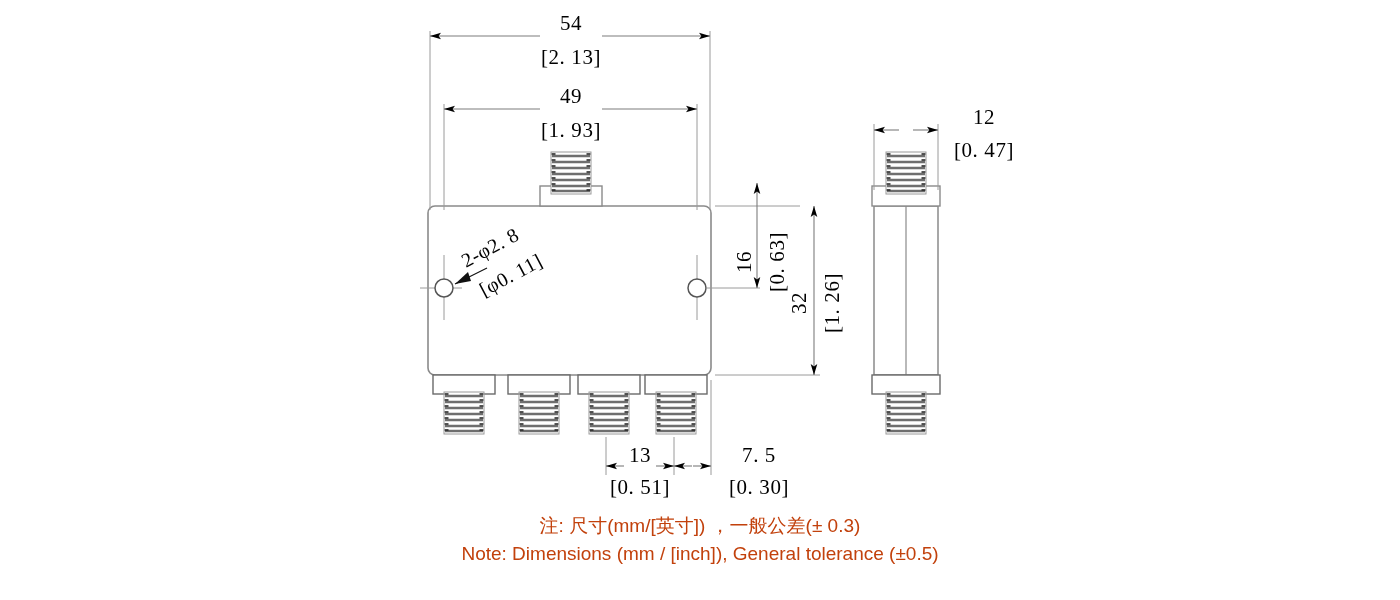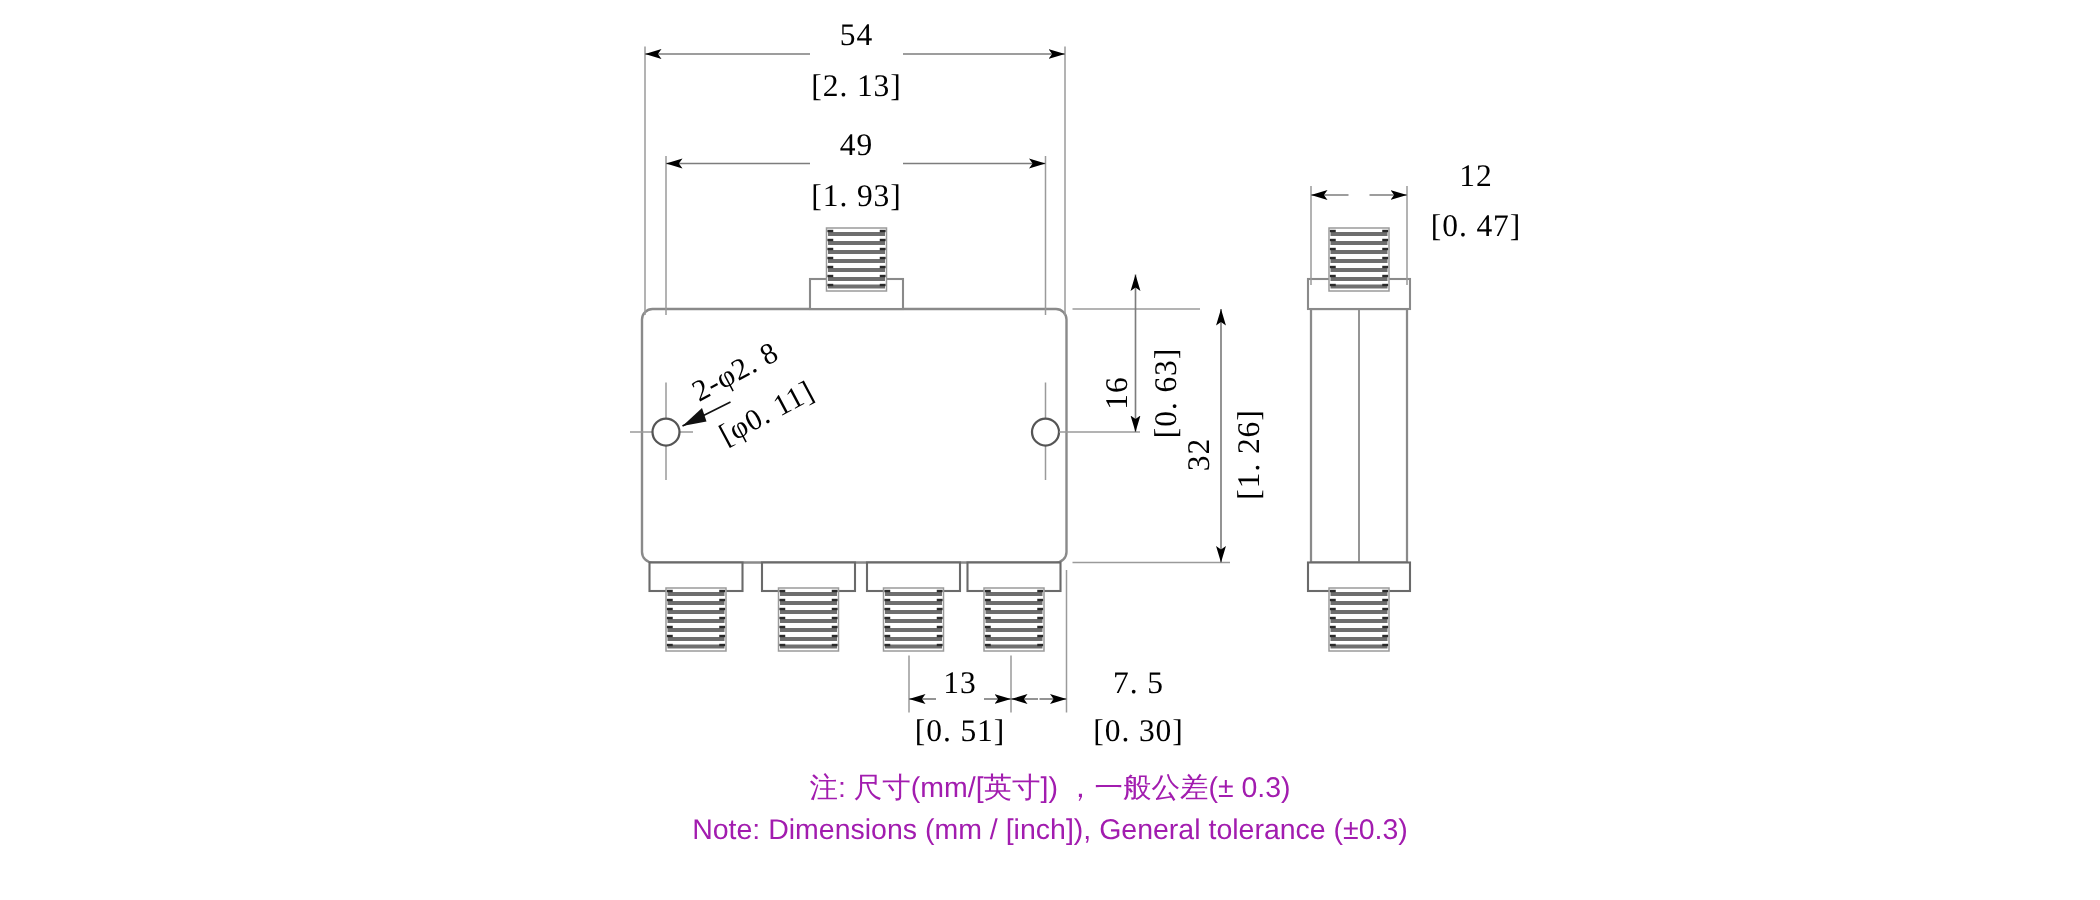--- a/index.html
+++ b/index.html
@@ -43,21 +43,21 @@
     letter-spacing: 0.5px;
   }
   .notes {
     position: absolute;
     left: 0;
     top: 512px;
     width: 1400px;
     text-align: center;
     font-family: "Liberation Sans", sans-serif;
     font-size: 19px;
-    color: #a21caf;
+    color: #c2410c;
     line-height: 1.45;
   }
   .notes div { white-space: pre; }
 </style>
 </head>
 <body>
 
 <div id="drawing-root">
 
   <svg class="draw" viewBox="0 0 1400 600">
@@ -230,16 +230,16 @@
       <line x1="938" y1="124" x2="938" y2="190" stroke="#9a9a9a" stroke-width="1"></line>
       <line x1="874" y1="130" x2="899" y2="130" stroke="#7d7d7d" stroke-width="1.1" marker-start="url(#arrowL)"></line>
       <line x1="913" y1="130" x2="938" y2="130" stroke="#7d7d7d" stroke-width="1.1" marker-end="url(#arrowR)"></line>
       <text class="dimtext dimtext-mid" x="984" y="124">12</text>
       <text class="dimtext dimtext-mid" x="984" y="157">[0. 47]</text>
     </g>
   </svg>
 
   <div class="notes">
     <div>注: 尺寸(mm/[英寸]) ，一般公差(± 0.3)</div>
-    <div>Note: Dimensions (mm / [inch]), General tolerance (±0.3)</div>
+    <div>Note: Dimensions (mm / [inch]), General tolerance (±0.5)</div>
   </div>
 
 </div>
 
 </body></html>

